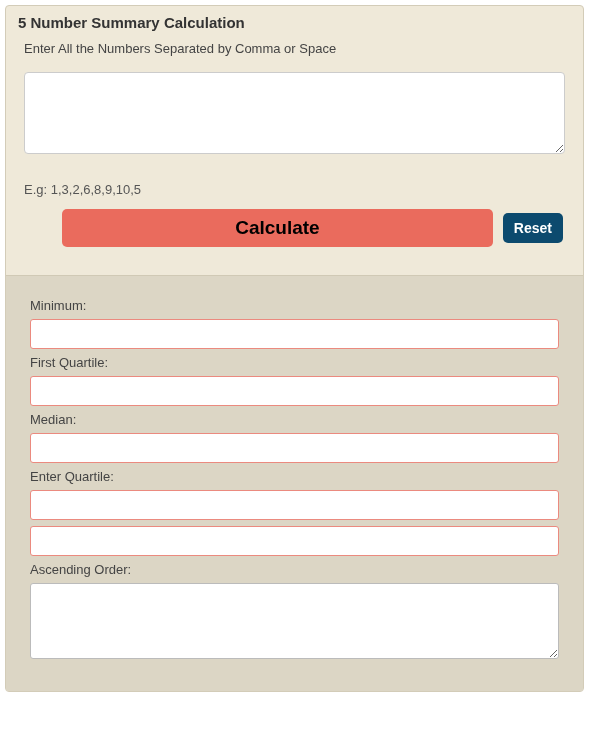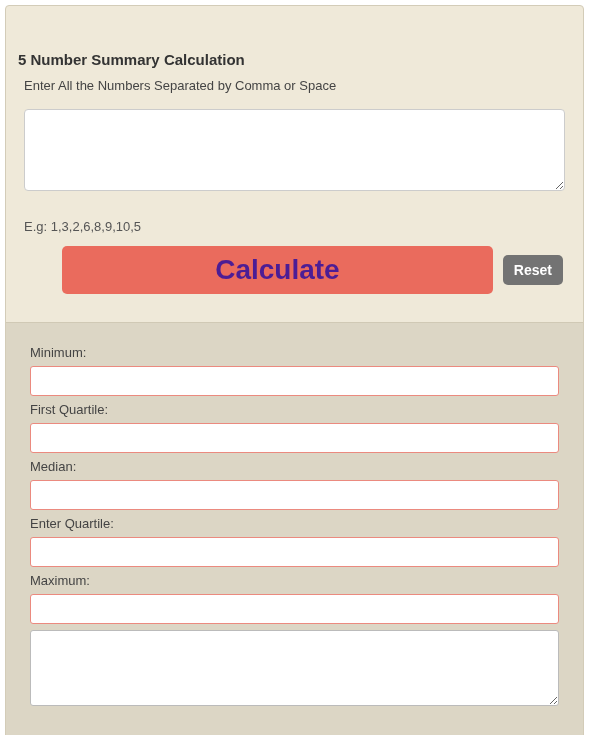--- a/index.html
+++ b/index.html
@@ -14,21 +14,20 @@
     }
     .container {
       width: 579px;
       background: #efe9d9;
       border: 1px solid #d3ccb8;
       border-radius: 4px;
       padding: 0;
     }
     .header {
       padding: 8px 12px 10px 12px;
-      margin-top: 37px;
     }
     .header h2 {
       font-size: 15px;
       font-weight: bold;
       color: #333;
     }
     .input-section {
       padding: 0 18px 14px 18px;
     }
     .input-label {
@@ -58,29 +57,29 @@
       align-items: center;
       gap: 10px;
       padding: 0 0 14px 0;
     }
     .calculate-btn {
       flex: 1;
       margin-left: 38px;
       background: #ea6b5d;
       border: none;
       border-radius: 5px;
-      color: #4c1d95;
-      font-size: 28px;
+      color: #000000;
+      font-size: 19px;
       font-weight: bold;
       padding: 8px 0;
       cursor: pointer;
       text-align: center;
     }
     .reset-btn {
-      background: #737373;
+      background: #0c4a6e;
       border: none;
       border-radius: 5px;
       color: #fff;
       font-size: 14px;
       font-weight: bold;
       padding: 7px 11px;
       cursor: pointer;
       margin-right: 2px;
     }
     .results-section {
@@ -154,21 +153,21 @@
       <label class="field-label">Median:</label>
       <input type="text" class="result-input" value="" style="">
     </div>
 
     <div class="field-group">
       <label class="field-label">Enter Quartile:</label>
       <input type="text" class="result-input" value="" style="">
     </div>
 
     <div class="field-group">
-      <label class="field-label">Maximum:</label>
       <input type="text" class="result-input" value="" style="">
     </div>
 
     <div class="field-group">
+      <label class="field-label">Ascending Order:</label>
       <textarea class="result-textarea" value="" style=""></textarea>
     </div>
   </div>
 </div>
 
 </body></html>

